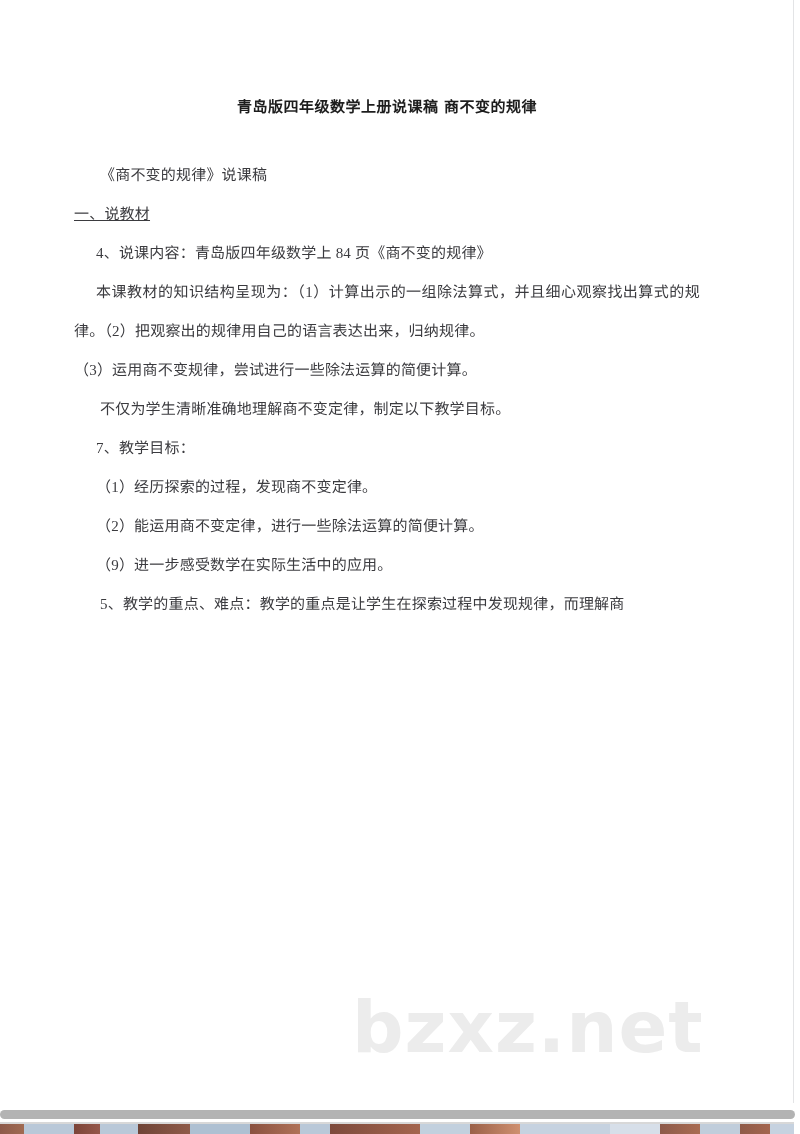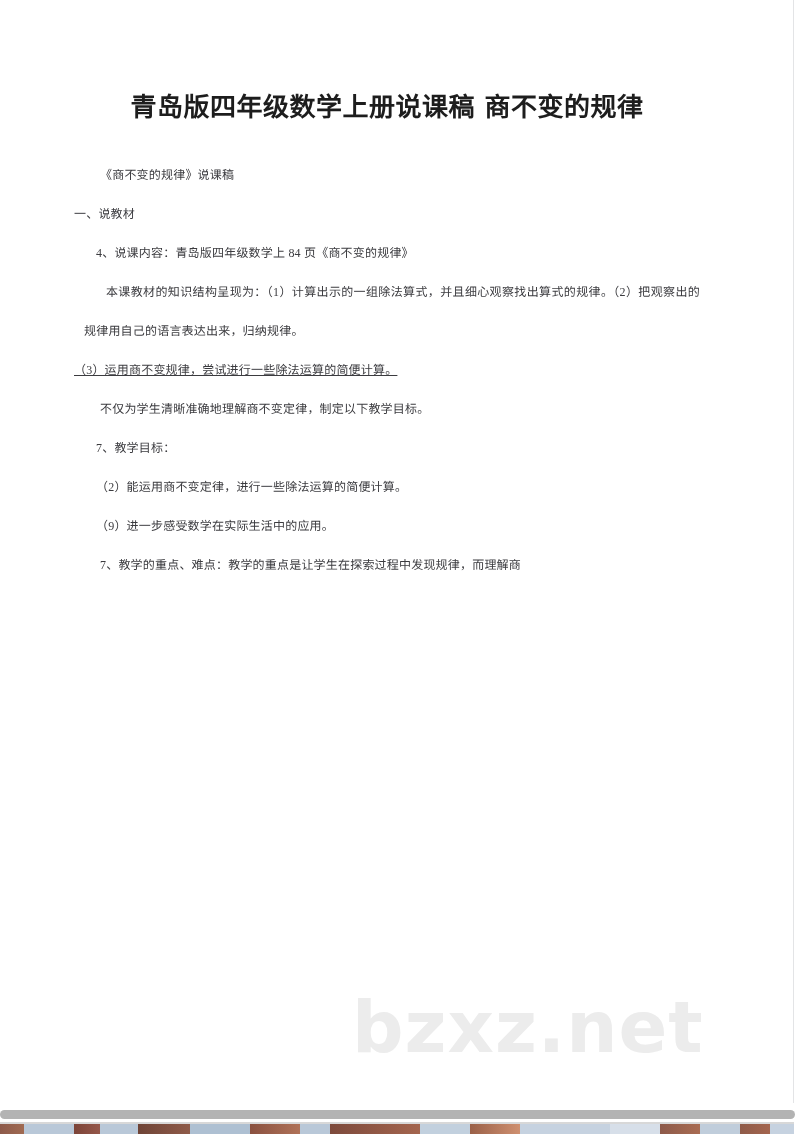--- a/index.html
+++ b/index.html
@@ -49,41 +49,41 @@
     position: absolute;
     left: 74px;
     top: 92px;
     width: 626px;
     z-index: 2;
   }
 
   .doc-title {
     font-family: "DejaVu Sans", "Liberation Sans", sans-serif;
     font-weight: bold;
-    font-size: 26px;
+    font-size: 15px;
     line-height: 30px;
     color: #1d1d1d;
     text-align: center;
     margin: 0 0 34px 0;
     letter-spacing: 0.5px;
   }
 
   .para {
-    font-size: 12px;
+    font-size: 15px;
     line-height: 39px;
     color: #3b3b3f;
     margin: 0;
     text-align: justify;
     text-justify: inter-ideograph;
     letter-spacing: 0.2px;
   }
 
   
   .indent-1 { text-indent: 0; padding-left: 26px; }    
-  .indent-2 { text-indent: 0; padding-left: 0px; }     
+  .indent-2 { text-indent: 0; padding-left: 0px; text-decoration: underline; }     
   .hang     { text-indent: 26px; }                      
   .flat     { text-indent: 0; }
 </style>
 </head>
 <body>
 
 <div id="page-sheet">
 
   <div id="watermark">bzxz.net</div>
 
@@ -92,34 +92,35 @@
     <h1 class="doc-title">青岛版四年级数学上册说课稿 商不变的规律</h1>
 
     <p class="para indent-1 flat">《商不变的规律》说课稿</p>
 
     <p class="para indent-2 flat">一、说教材</p>
 
     <p class="para flat" style="padding-left:22px;">4、说课内容：青岛版四年级数学上 84 页《商不变的规律》</p>
 
 
 
-    <p class="para flat" style="padding-left:0px; text-indent:22px;margin-left:10px;">本课教材的知识结构呈现为：（1）计算出示的一组除法算式，并且细心观察找出算式的规律。（2）把观察出的规律用自己的语言表达出来，归纳规律。</p>
+    <p class="para flat" style="padding-left:0px; text-indent:22px;">本课教材的知识结构呈现为：（1）计算出示的一组除法算式，并且细心观察找出算式的规律。（2）把观察出的规律用自己的语言表达出来，归纳规律。</p>
 
-    <p class="para flat" style="padding-left:0px;text-decoration:underline;">（3）运用商不变规律，尝试进行一些除法运算的简便计算。</p>
+    <p class="para flat" style="padding-left:0px;">（3）运用商不变规律，尝试进行一些除法运算的简便计算。</p>
 
     <p class="para flat" style="padding-left:26px;">不仅为学生清晰准确地理解商不变定律，制定以下教学目标。</p>
 
     <p class="para flat" style="padding-left:22px;">7、教学目标：</p>
 
+    <p class="para flat" style="padding-left:22px;">（1）经历探索的过程，发现商不变定律。</p>
 
     <p class="para flat" style="padding-left:22px;">（2）能运用商不变定律，进行一些除法运算的简便计算。</p>
 
     <p class="para flat" style="padding-left:22px;">（9）进一步感受数学在实际生活中的应用。</p>
 
-    <p class="para hang" style="padding-left:0px;">7、教学的重点、难点：教学的重点是让学生在探索过程中发现规律，而理解商</p>
+    <p class="para hang" style="padding-left:0px;">5、教学的重点、难点：教学的重点是让学生在探索过程中发现规律，而理解商</p>
 
   </div>
 </div>
 
 <div id="scrollbar-track" style="position:absolute; left:0; top:1110px; width:795px; height:9px;
             background:#b3b3b3; border-radius:5px;"></div>
 
 <div id="next-page-strip" style="position:absolute; left:0; top:1122px; width:794px; height:12px;
             overflow:hidden; background:#b4c2d4;">
   <div style="position:absolute; inset:0;

